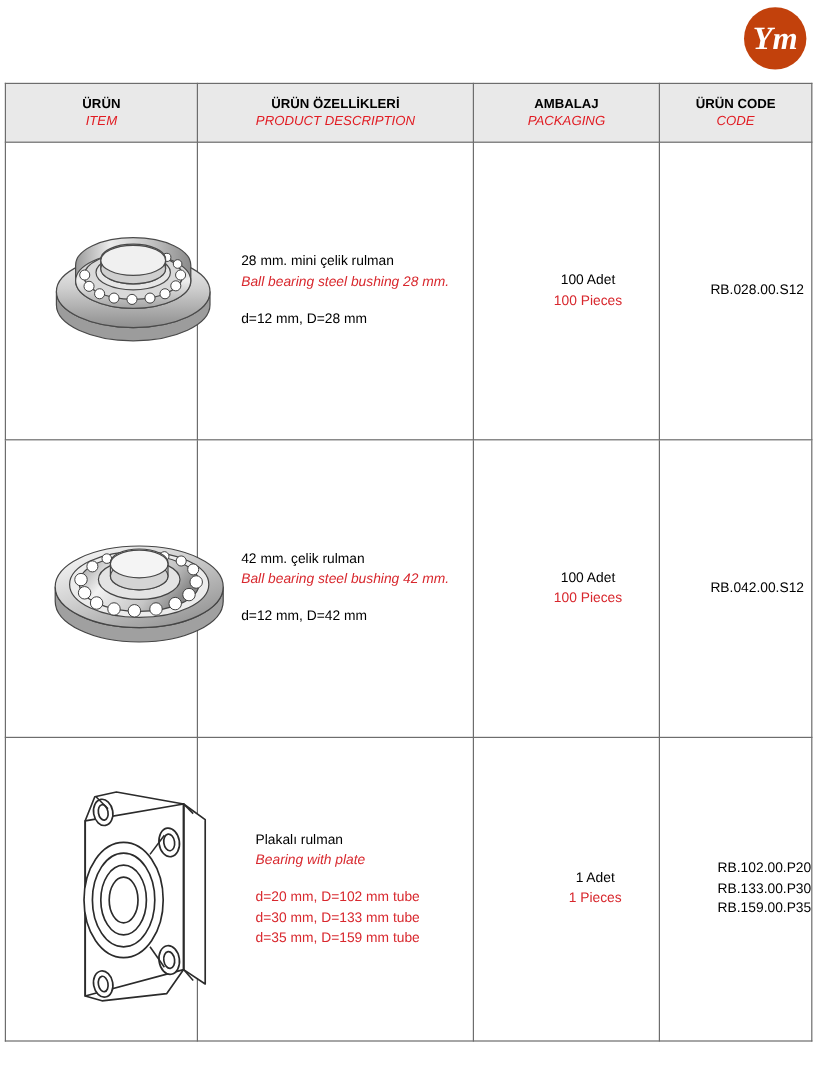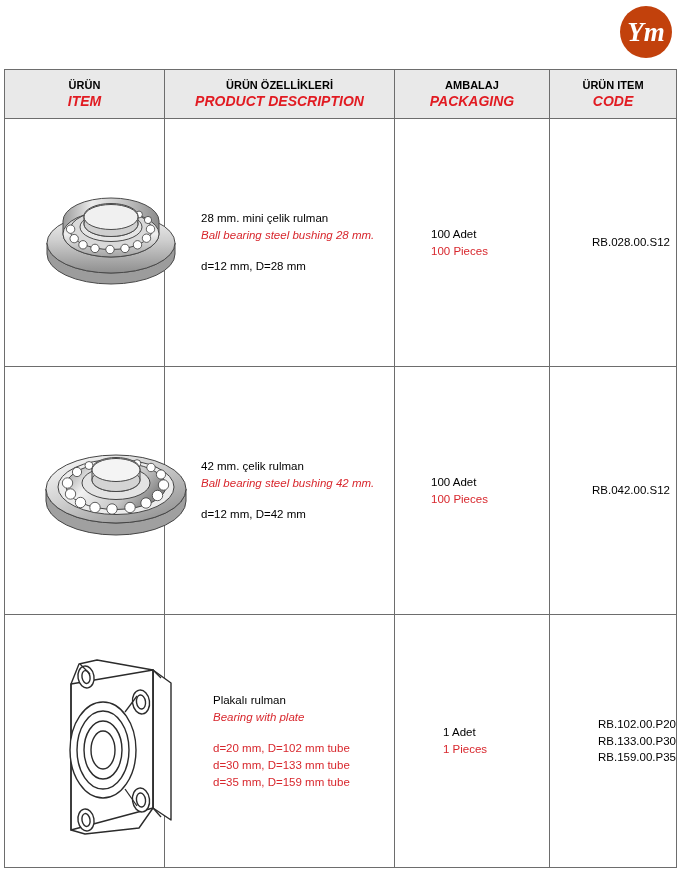--- a/index.html
+++ b/index.html
@@ -76,42 +76,42 @@
     line-height: 1.3;
     padding: 3px 4px;
   }
   .hdr-tr {
     font-size: 11px;
     font-weight: bold;
     color: #000;
     white-space: nowrap;
   }
   .hdr-en {
-    font-size: 14px;
-    font-weight: bold;
+    font-size: 11px;
+    font-weight: normal;
     font-style: italic;
     color: #e11b22;
     white-space: nowrap;
   }
 
   .col-item   { width: 160px; }
   .col-desc   { width: 230px; }
   .col-pack   { width: 155px; }
   .col-code   { width: 127px; }
 
   .cell-item {
     text-align: center;
     position: relative;
   }
   .cell-desc {
     padding: 0 10px 0 14px;
     text-align: left;
   }
   .cell-pack {
-    text-align: left;
+    text-align: center;
     line-height: 1.45;
   }
   .cell-code {
     text-align: center;
     line-height: 1.45;
   }
 
   .d-tr {
     font-size: 11.5px;
     color: #000;
@@ -175,21 +175,21 @@
       </th>
       <th>
         <div class="hdr-tr">ÜRÜN ÖZELLİKLERİ</div>
         <div class="hdr-en">PRODUCT DESCRIPTION</div>
       </th>
       <th>
         <div class="hdr-tr">AMBALAJ</div>
         <div class="hdr-en">PACKAGING</div>
       </th>
       <th>
-        <div class="hdr-tr">ÜRÜN ITEM</div>
+        <div class="hdr-tr">ÜRÜN CODE</div>
         <div class="hdr-en">CODE</div>
       </th>
     </tr>
   </thead>
   <tbody>
 
     <tr class="row-1">
       <td class="cell-item">
         <svg class="artwork" width="140" height="110" viewBox="0 0 140 110">
           <defs>

